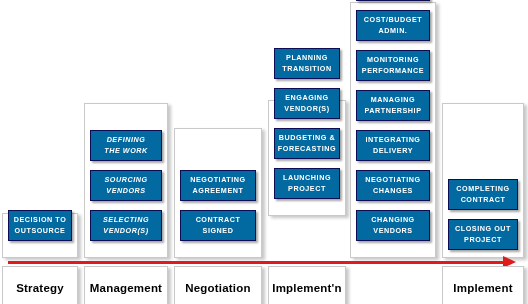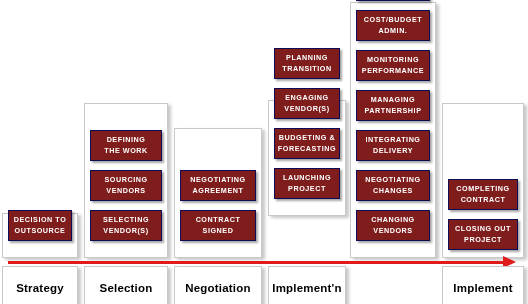--- a/index.html
+++ b/index.html
@@ -39,21 +39,21 @@
     bottom: 0;
     box-sizing: border-box;
     padding: 0 6px;
     display: flex;
     flex-direction: column;
     justify-content: flex-end;
   }
 
   .task-box {
     box-sizing: border-box;
-    background: #7f1d1d;
+    background: #0369a1;
     border: 1px solid #0d0d55;
     color: #ffffff;
     font-size: 7.2px;
     font-weight: bold;
     letter-spacing: 0.55px;
     line-height: 10.5px;
     text-align: center;
     padding: 4px 2px 4px 2px;
     margin-bottom: 9px;
     box-shadow: 2px 2px 2px rgba(0,0,0,0.35);
@@ -108,21 +108,21 @@
   <div class="column" style="left:2px; top:0px; width:76px; height:258px;">
     <div class="col-panel" style="top:213px; bottom:0px;"></div>
     <div class="boxes" style="height:258px; padding-bottom:9px;">
       <div class="task-box">DECISION TO
 OUTSOURCE</div>
     </div>
   </div>
 
   <div class="column" style="left:84px; top:0px; width:84px; height:258px;">
     <div class="col-panel" style="top:103px; bottom:0px;"></div>
-    <div class="boxes" style="height:258px; padding-bottom:9px;">
+    <div class="boxes" style="height:258px; padding-bottom:9px;font-style:italic;">
       <div class="task-box">DEFINING
 THE WORK</div>
       <div class="task-box">SOURCING
 VENDORS</div>
       <div class="task-box">SELECTING
 VENDOR(S)</div>
     </div>
   </div>
 
   <div class="column" style="left:174px; top:0px; width:88px; height:258px;">
@@ -179,21 +179,21 @@
     </div>
   </div>
 
   <div id="arrow-line"></div>
   <div id="arrow-head"></div>
 
   <div class="footer-cell" style="left:2px; width:76px;">
     <span>Strategy</span>
   </div>
   <div class="footer-cell" style="left:84px; width:84px;">
-    <span>Selection</span>
+    <span>Management</span>
   </div>
   <div class="footer-cell" style="left:174px; width:88px;">
     <span>Negotiation</span>
   </div>
   <div class="footer-cell" style="left:268px; width:78px;">
     <span>Implement'n</span>
   </div>
   <div class="footer-cell" style="left:442px; width:82px;">
     <span>Implement</span>
   </div>

